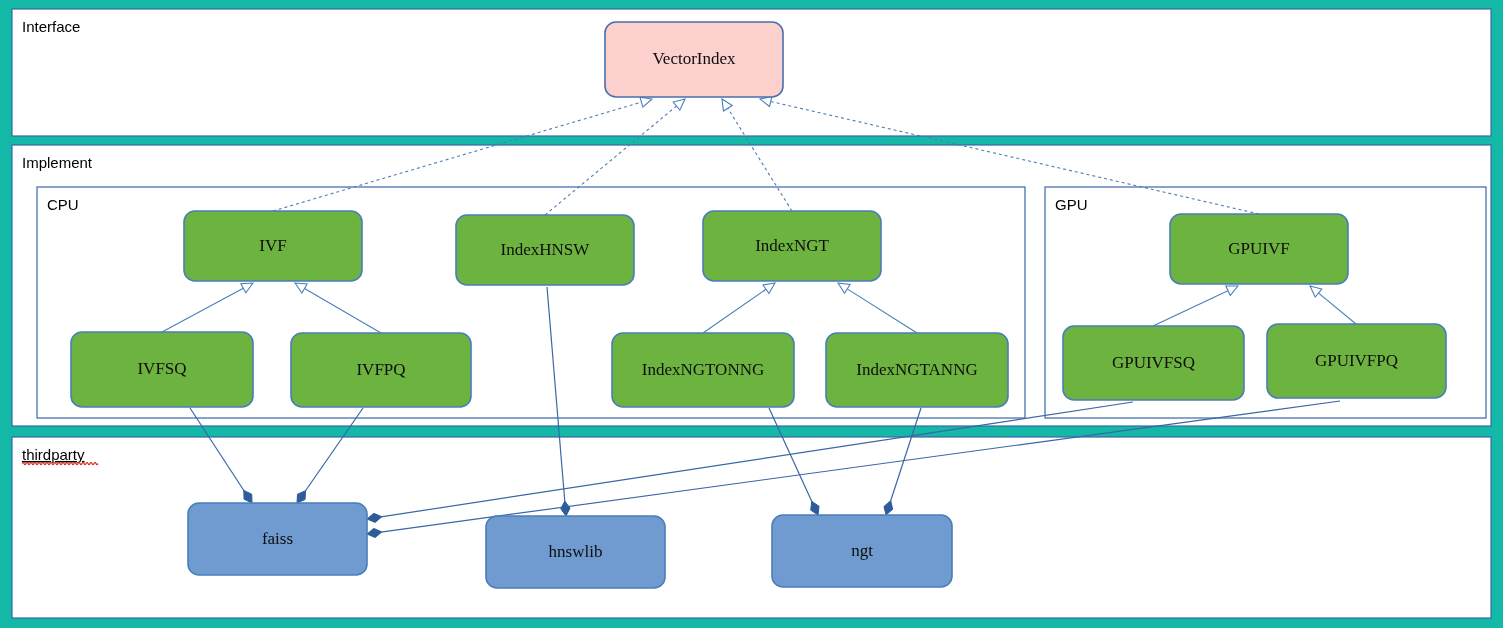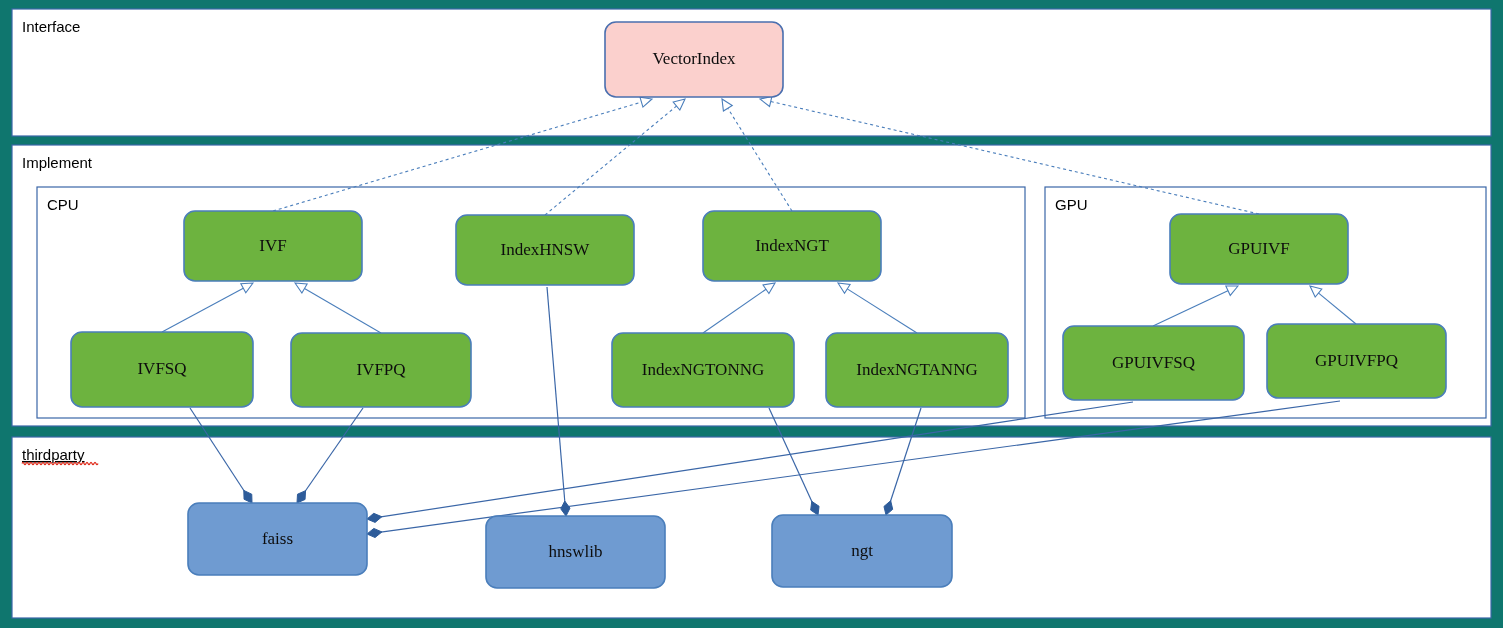--- a/index.html
+++ b/index.html
@@ -8,21 +8,21 @@
     padding: 0;
     background: #ffffff;
   }
   body {
     font-family: "Liberation Sans", sans-serif;
   }
   #stage {
     position: relative;
     width: 1503px;
     height: 628px;
-    background: #0f766e;
+    background: #14b8a6;
     overflow: hidden;
   }
   #diagram {
     position: absolute;
     top: 0;
     left: 0;
     width: 1503px;
     height: 628px;
   }
   .container-rect {

